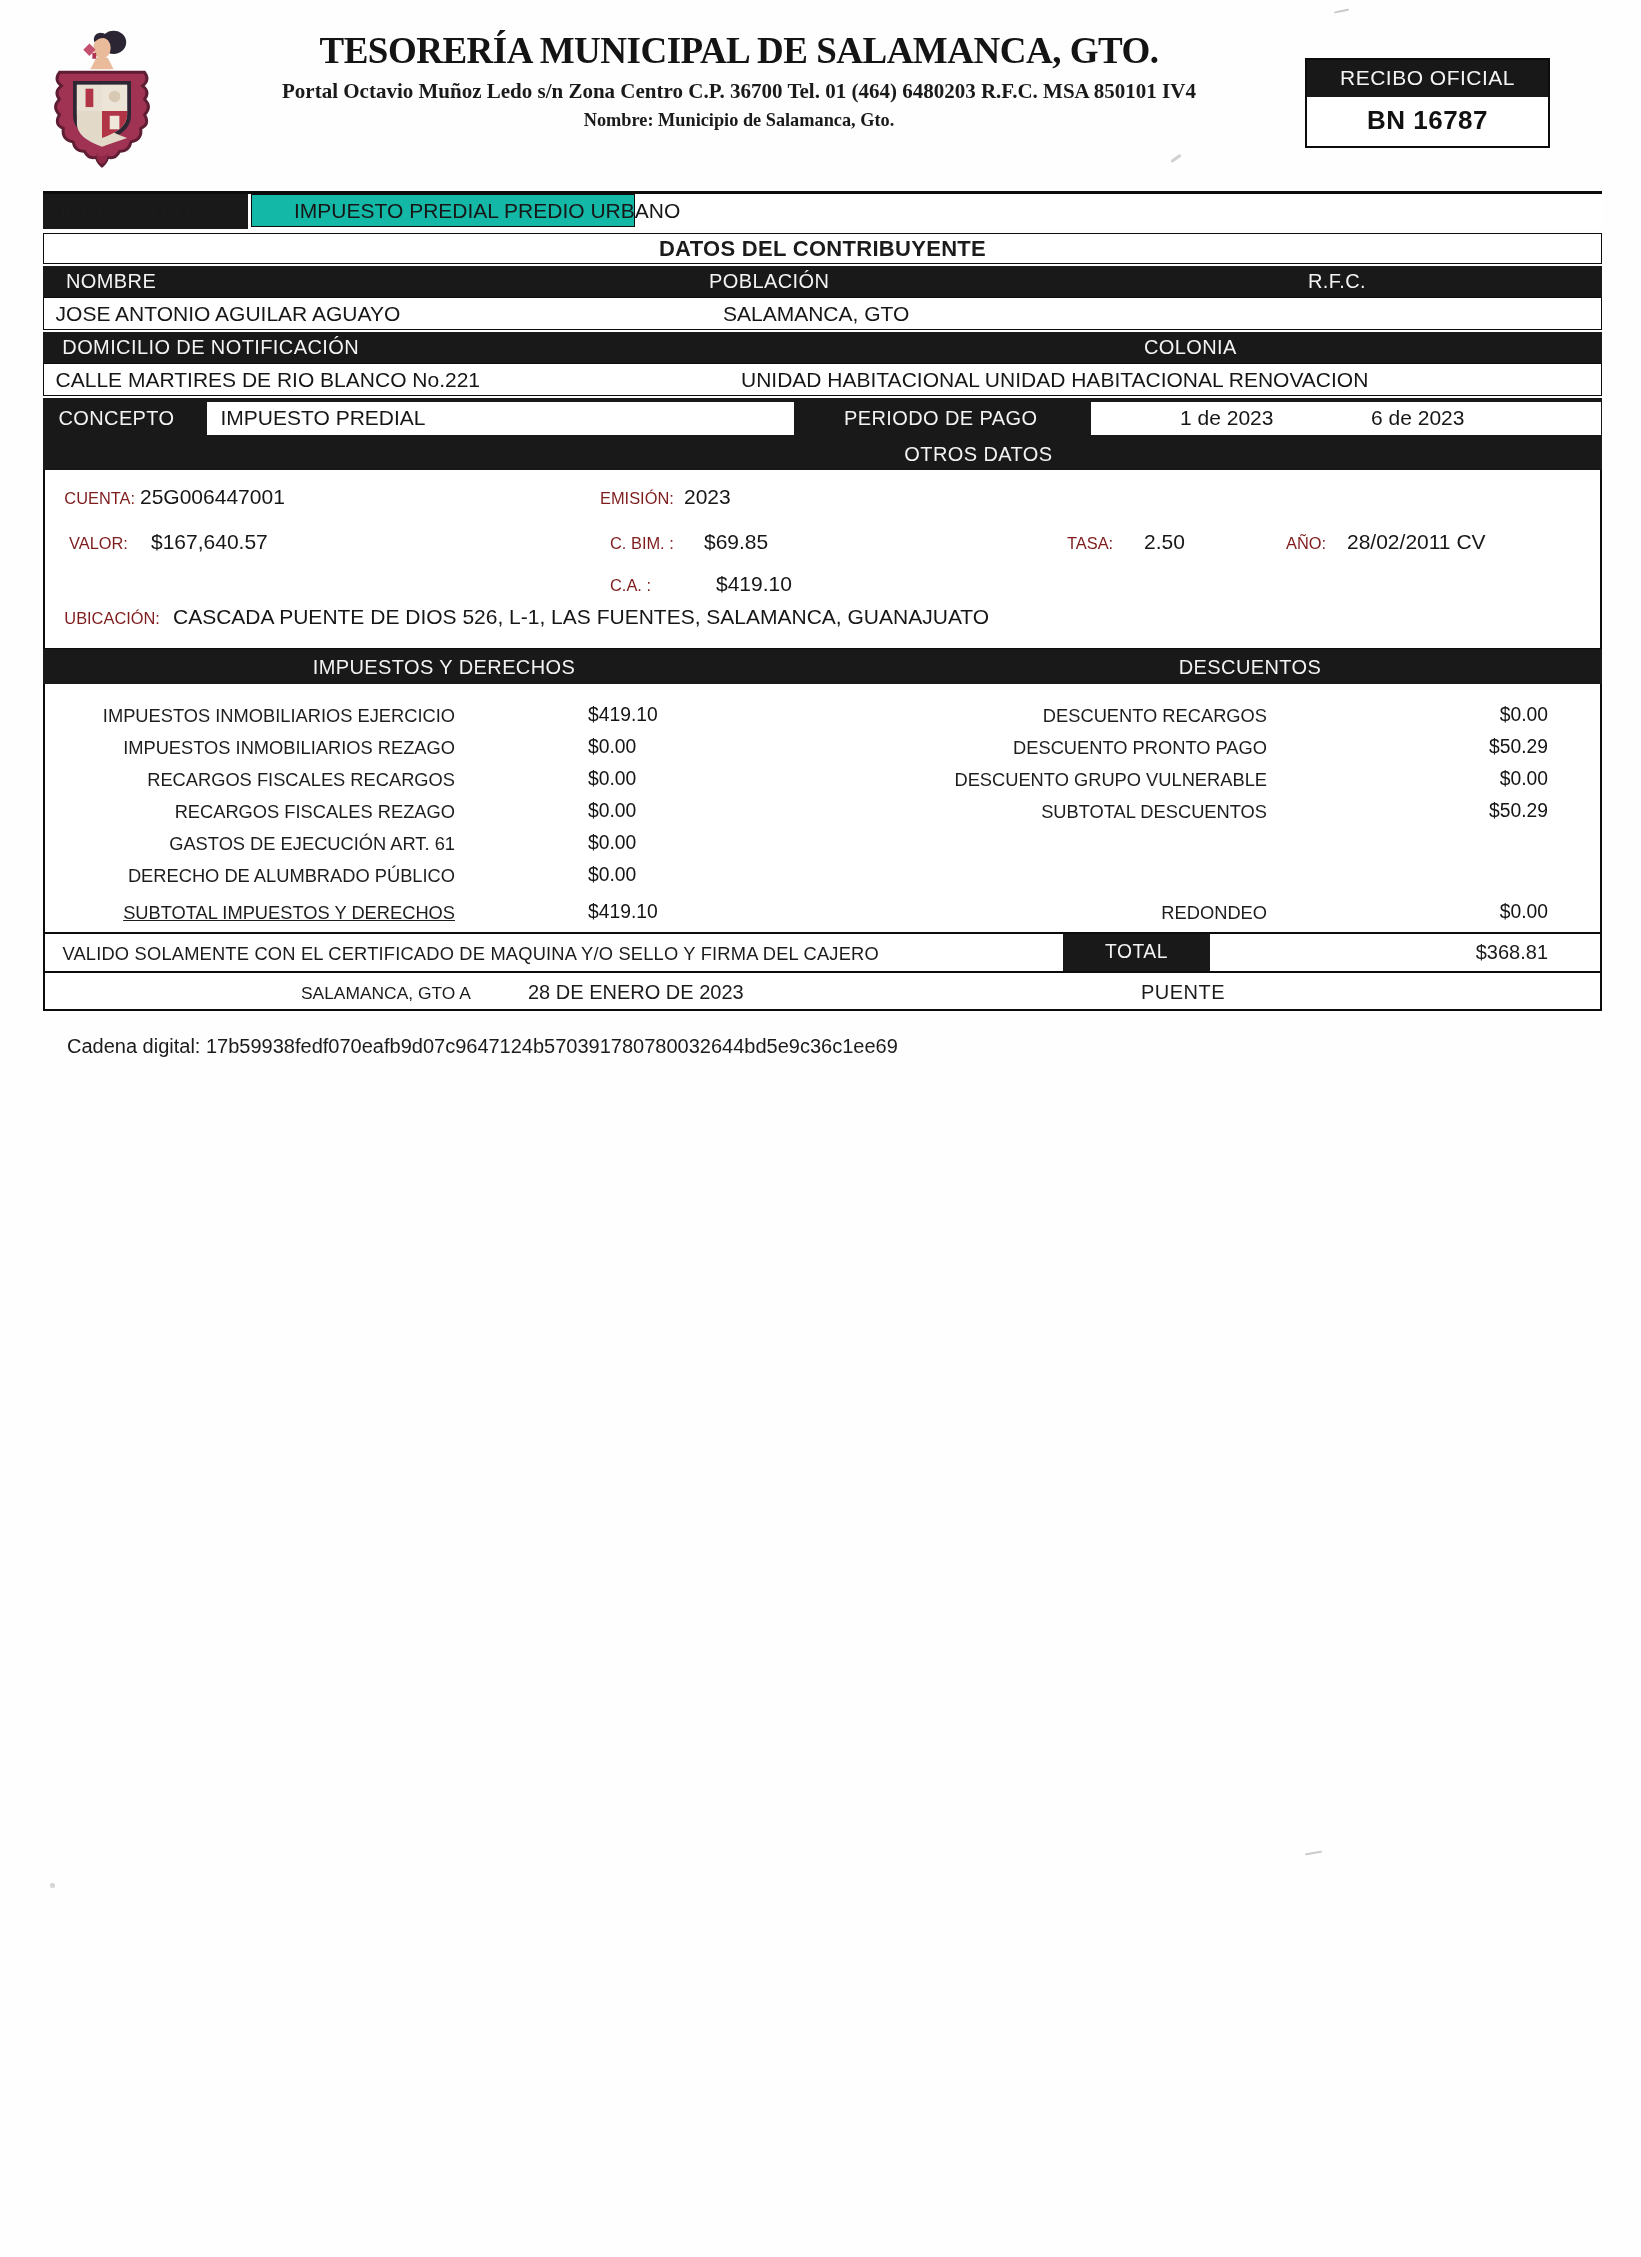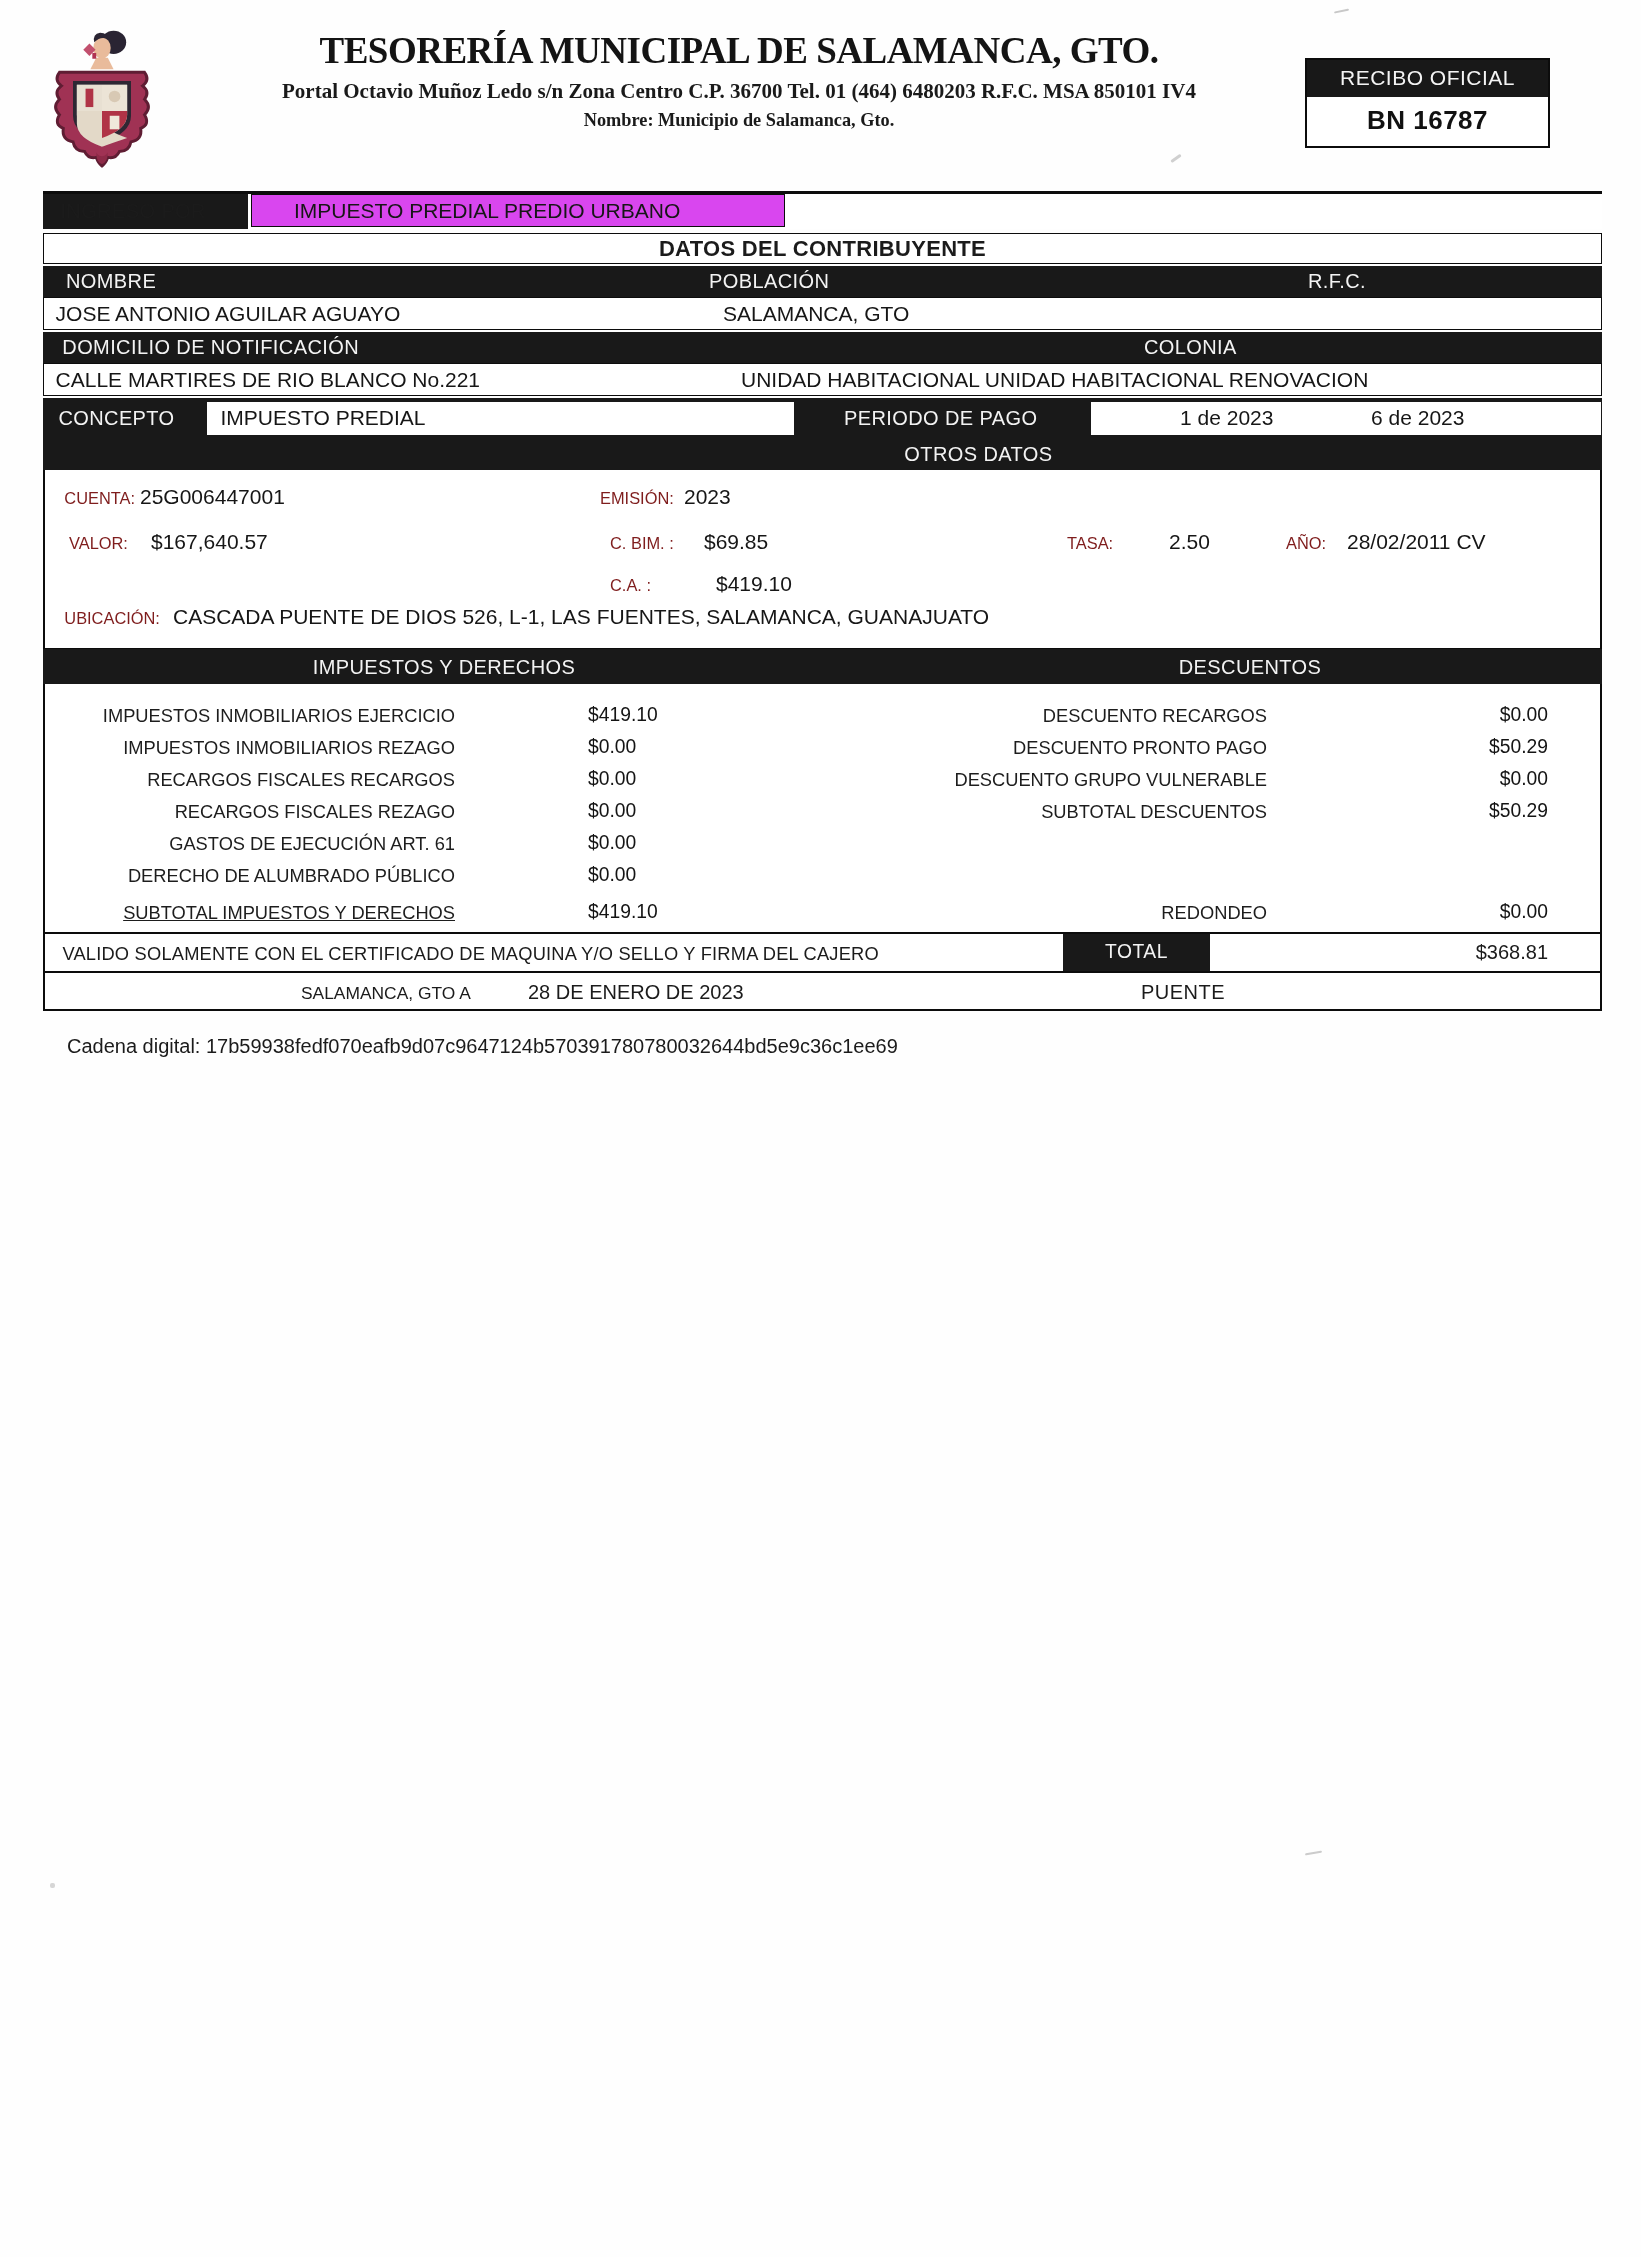--- a/index.html
+++ b/index.html
@@ -94,21 +94,21 @@
     <div class="recibo-num">BN 16787</div>
   </div>
 
   <div class="doc">
 
     <div class="abs" style="top:191px;left:0;width:1559px;height:2.9px;background:#0c0c0c;"></div>
     <div class="abs" style="top:194px;left:0;width:1559px;height:35px;background:#fff;">
       <div class="abs" style="left:0;top:0;width:205px;height:35px;background:#191919;">
         <span class="bar-label" style="left:17.4px;top:5.8px;">INGRESO POR</span>
       </div>
-      <div class="abs" style="left:208px;top:0;width:534px;height:33px;background:#d946ef;border:1.9px solid #0c0c0c;box-sizing:border-box;">
+      <div class="abs" style="left:208px;top:0;width:384px;height:33px;background:#14b8a6;border:1.9px solid #0c0c0c;box-sizing:border-box;">
         <span class="val" style="position:absolute;left:42px;top:3.9px;">IMPUESTO PREDIAL PREDIO URBANO</span>
       </div>
     </div>
 
     <div class="wrow" style="top:233px;height:31px;">
       <div style="text-align:center;font-weight:bold;font-size:22px;margin-top:1.9px;letter-spacing:0.3px;">DATOS DEL CONTRIBUYENTE</div>
     </div>
 
     <div class="bar" style="top:266px;height:31px;">
       <span class="bar-label" style="left:23px;top:3.9px;">NOMBRE</span>
@@ -149,21 +149,21 @@
       <span class="small-label abs" style="left:19.3px;top:19.3px;">CUENTA:</span>
       <span class="val abs" style="left:95px;top:15.4px;">25G006447001</span>
       <span class="small-label abs" style="left:555px;top:19.3px;">EMISIÓN:</span>
       <span class="val abs" style="left:639px;top:15.4px;">2023</span>
 
       <span class="small-label abs" style="left:24px;top:64px;">VALOR:</span>
       <span class="val abs" style="left:106px;top:60px;">$167,640.57</span>
       <span class="small-label abs" style="left:565px;top:64px;">C. BIM. :</span>
       <span class="val abs" style="left:659px;top:60px;">$69.85</span>
       <span class="small-label abs" style="left:1022px;top:64px;">TASA:</span>
-      <span class="val abs" style="left:1124px;top:60px;">2.50</span>
+      <span class="val abs" style="left:1099px;top:60px;">2.50</span>
       <span class="small-label abs" style="left:1241px;top:64px;">AÑO:</span>
       <span class="val abs" style="left:1302px;top:60px;">28/02/2011 CV</span>
 
       <span class="small-label abs" style="left:565px;top:106px;">C.A. :</span>
       <span class="val abs" style="left:671px;top:102px;">$419.10</span>
 
       <span class="small-label abs" style="left:19.3px;top:139px;">UBICACIÓN:</span>
       <span class="val abs" style="left:128px;top:135px;">CASCADA PUENTE DE DIOS 526, L-1, LAS FUENTES, SALAMANCA, GUANAJUATO</span>
     </div>
 

